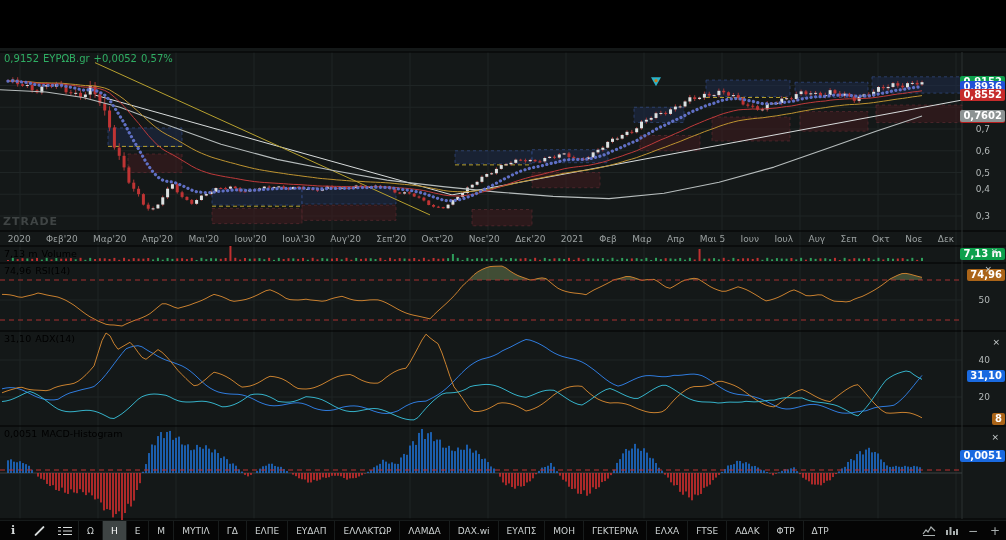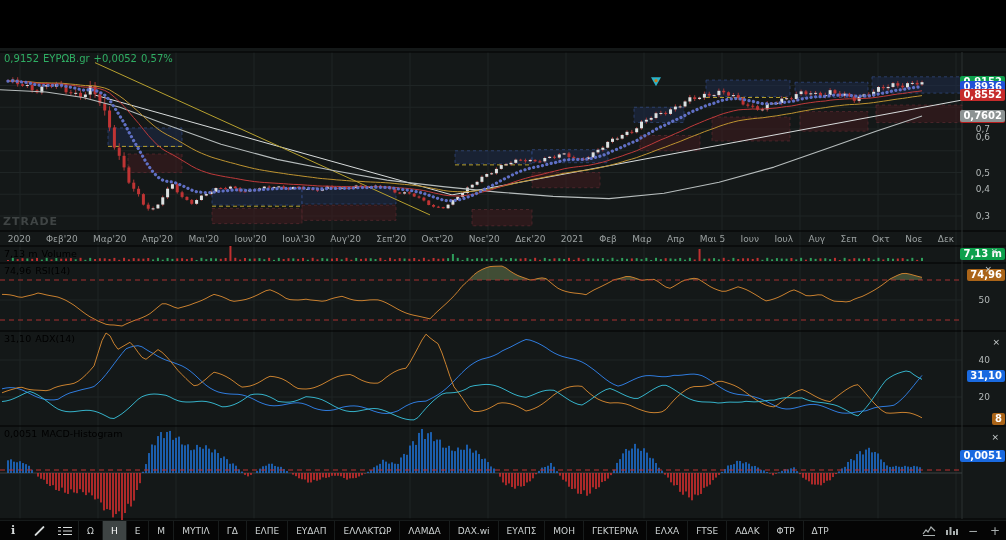--- a/index.html
+++ b/index.html
@@ -1047,21 +1047,21 @@
         <span>Ιουν</span>
         <span>Ιουλ</span>
         <span>Αυγ</span>
         <span>Σεπ</span>
         <span>Οκτ</span>
         <span>Νοε</span>
         <span>Δεκ</span>
       </div>
     <div id="yticks">
         <div class="ytick" style="top: 124px;">0,7</div>
-        <div class="ytick" style="top: 132px;">0,6</div>
+        <div class="ytick" style="top: 146px;">0,6</div>
         <div class="ytick" style="top: 167.5px;">0,5</div>
         <div class="ytick" style="top: 184px;">0,4</div>
         <div class="ytick" style="top: 211px;">0,3</div>
         <div class="ytick" style="top: 295px;">50</div>
         <div class="ytick" style="top: 355px;">40</div>
         <div class="ytick" style="top: 392px;">20</div>
       </div>
     <div id="chips">
         <div class="chip" style="top: 76.194px; background: rgb(13, 160, 76);">0,9152</div>
         <div class="chip" style="top: 80.892px; background: rgb(33, 80, 214);">0,8936</div>

